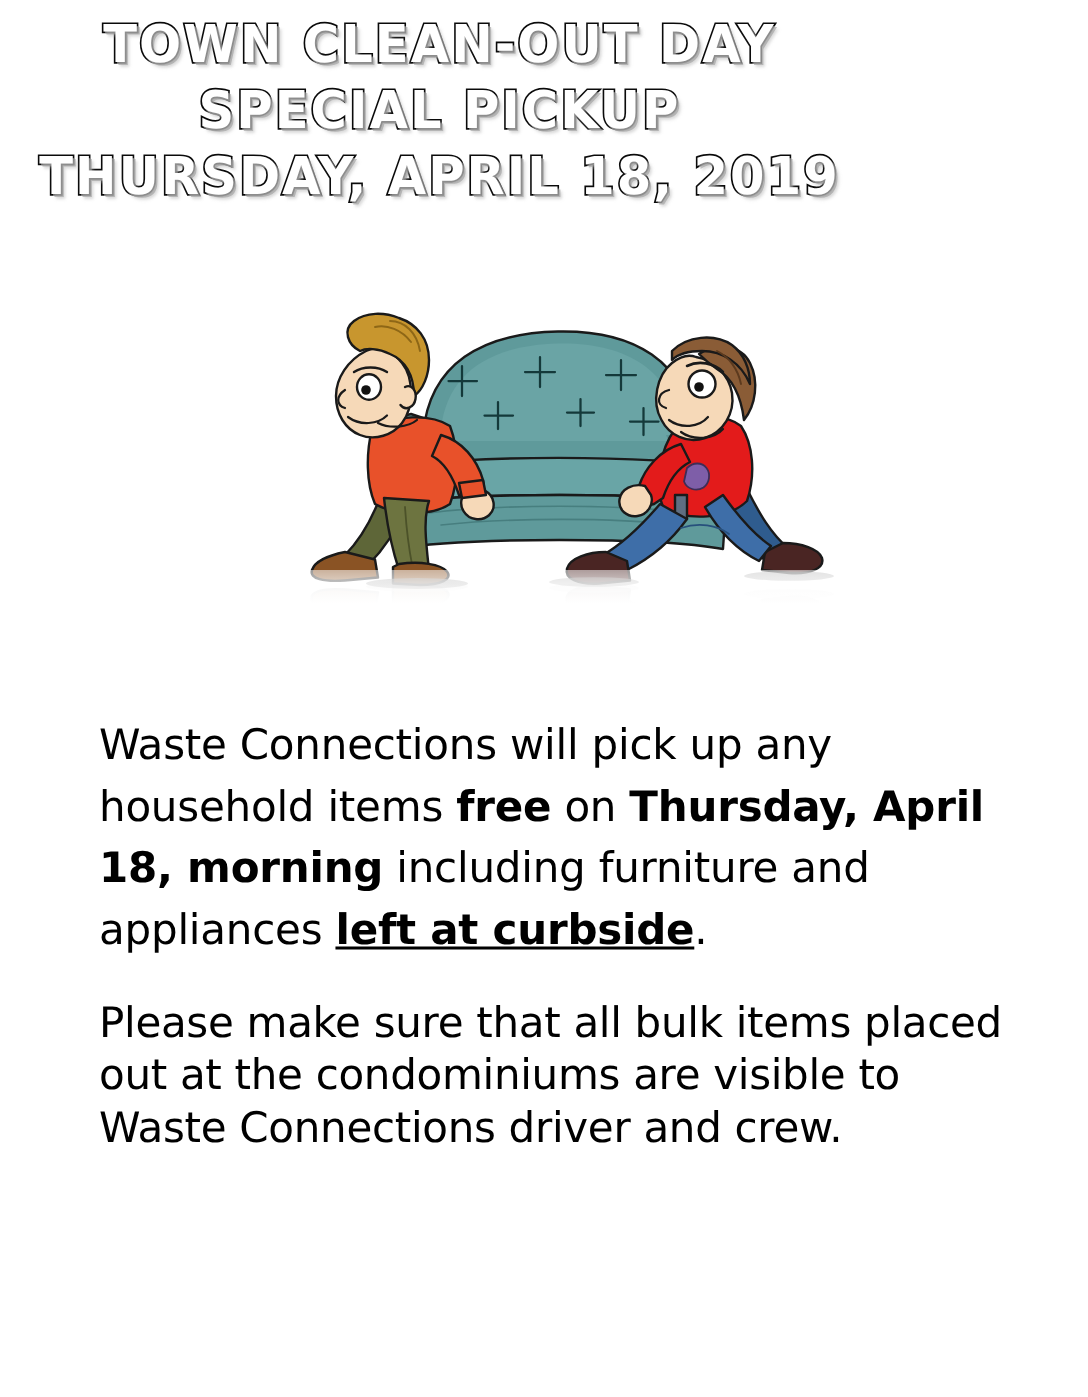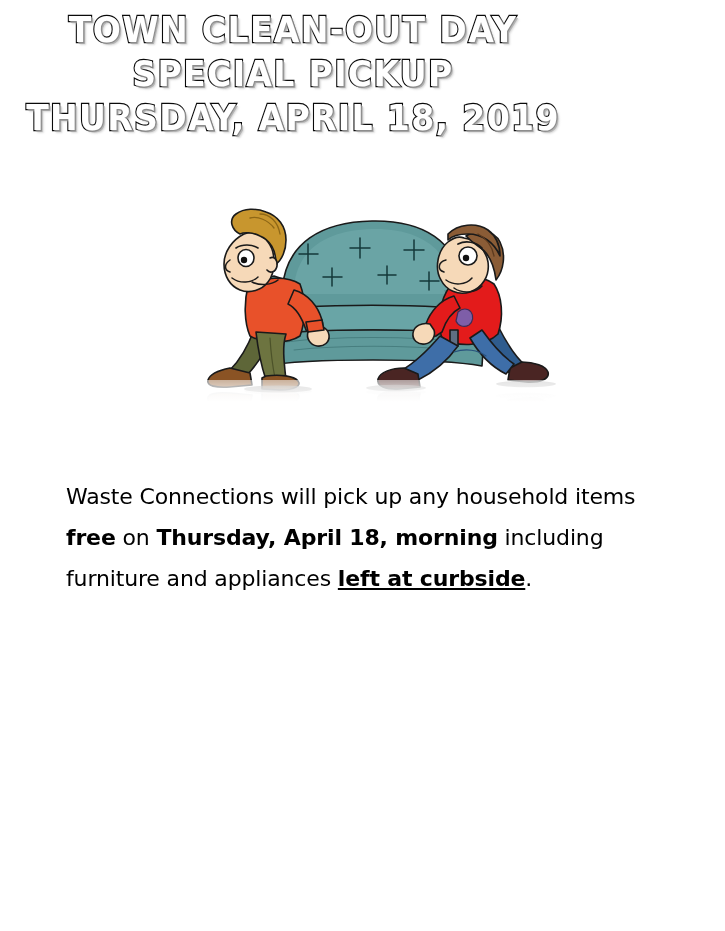--- a/index.html
+++ b/index.html
@@ -54,21 +54,21 @@
   }
   .illustration svg { display: block; width: 100%; height: 100%; }
 
   
   .body-copy {
     position: absolute;
     left: 66px;
     top: 476px;
     width: 610px;
     font-family: "DejaVu Sans", sans-serif;
-    font-size: 22px;
+    font-size: 28px;
     color: #000000;
   }
   .para { margin: 0; }
   .para.p1 {
     line-height: 41px;
     letter-spacing: -0.15px;
     margin-bottom: 24px;
   }
   .para.p2 {
     line-height: 35px;
@@ -254,15 +254,16 @@
       </g>
     </g>
     <rect x="0" y="190" width="380" height="22" fill="url(#reflFade)" stroke="none"></rect>
   </svg>
 </div>
 
 <div class="body-copy">
 
   <p class="para p1"><span>Waste Connections will pick up any household items </span><span class="b">free</span><span> on </span><span class="b">Thursday, April 18, morning</span><span> including furniture and appliances </span><span class="bu">left at curbside</span><span>.</span></p>
 
+  <p class="para p2">Please make sure that all bulk items placed out at the condominiums are visible to Waste Connections driver and crew.</p>
 
 
 </div>
 
 </body></html>

